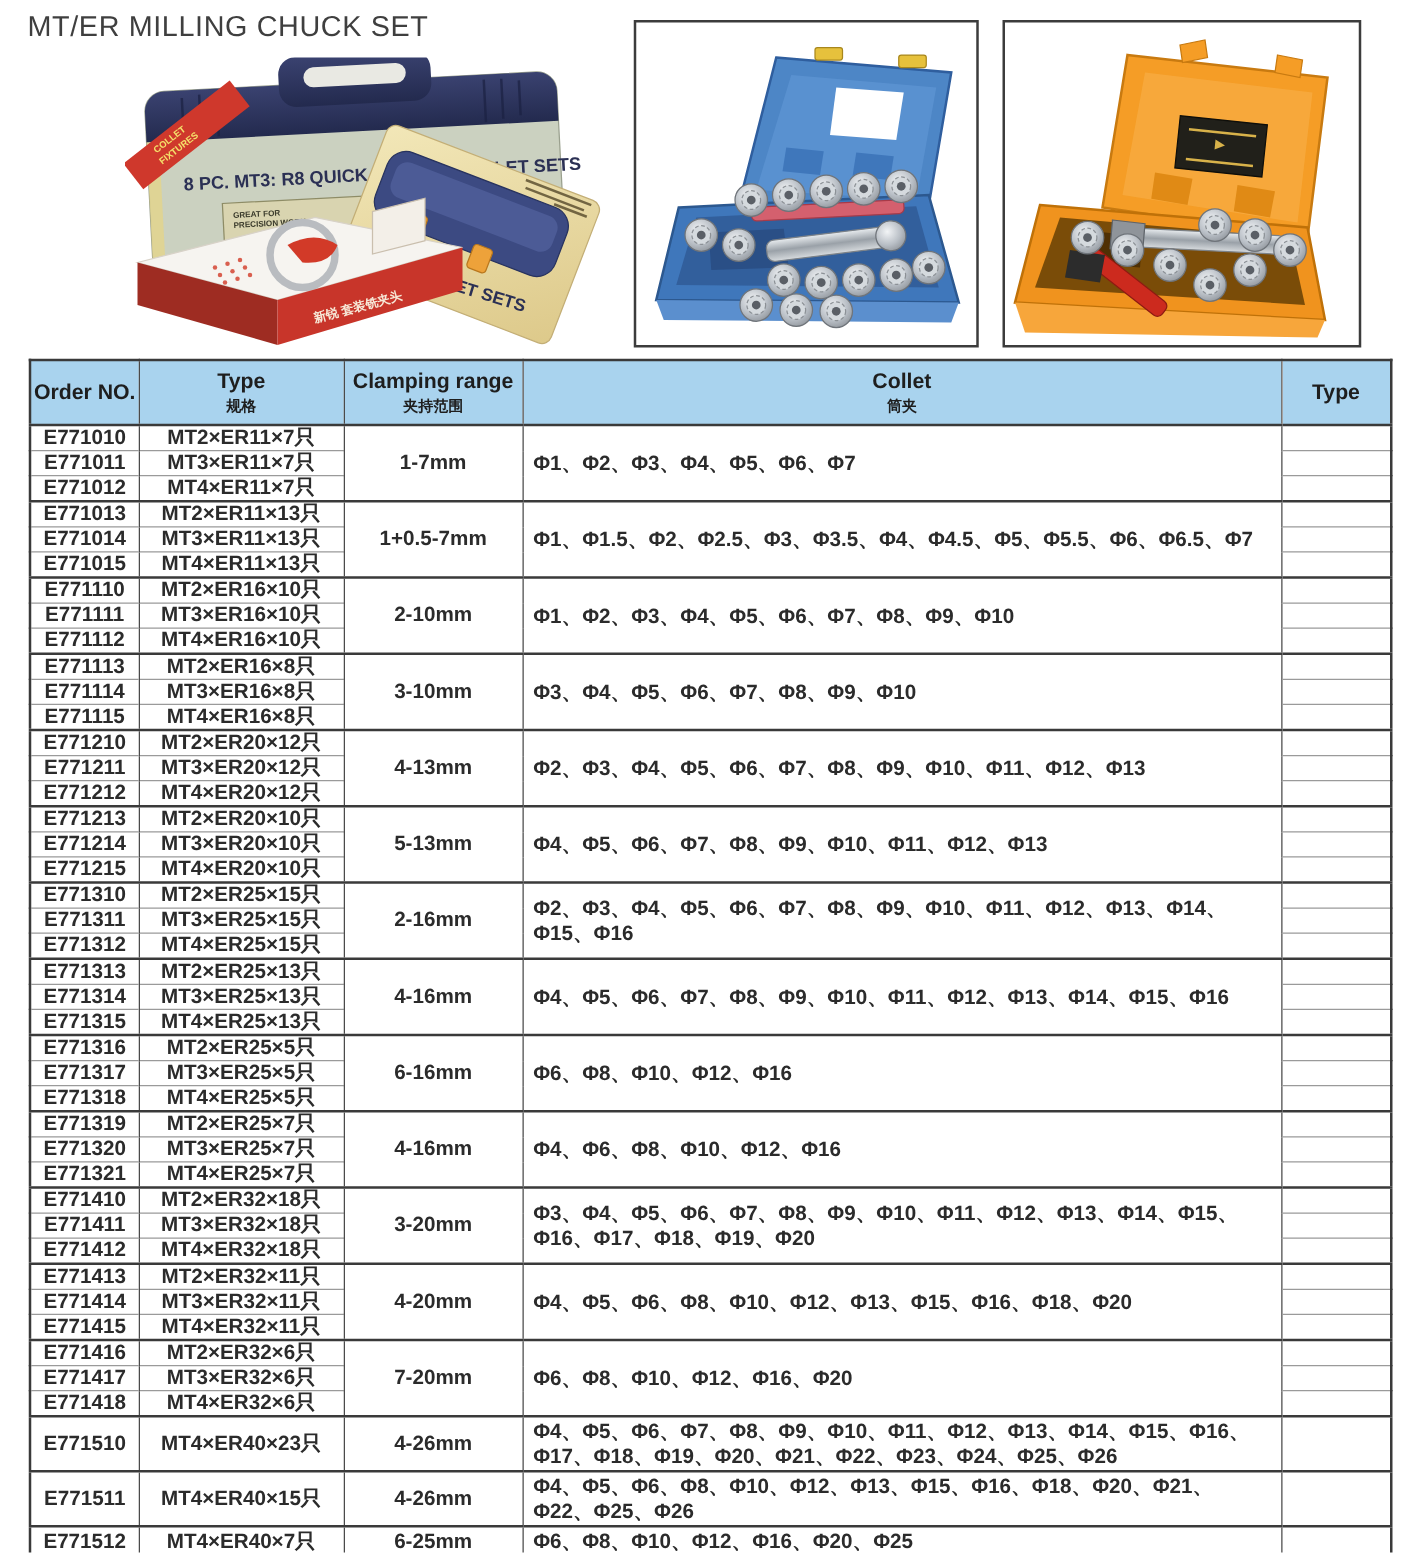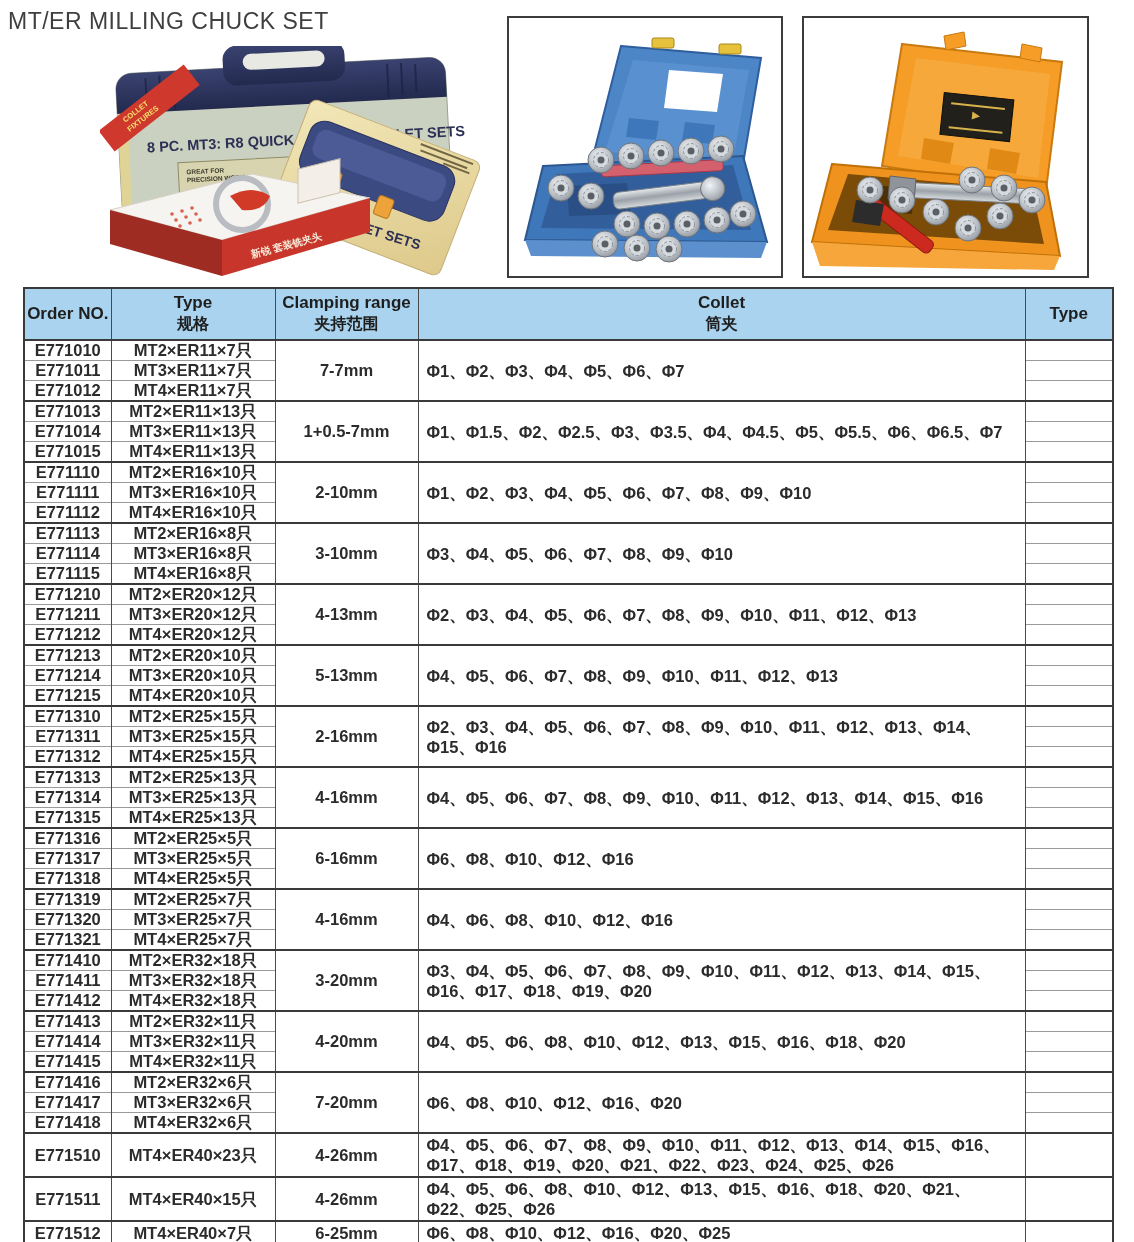--- a/index.html
+++ b/index.html
@@ -1,21 +1,21 @@
 <!DOCTYPE html>
 <html lang="en"><head>
 <meta charset="utf-8">
 <style>
   html,body{margin:0;padding:0;}
   body{
     width:1134px;height:1242px;position:relative;background:#ffffff;
     font-family:"Liberation Sans",sans-serif;color:#2e2e2e;overflow:hidden;
   }
   .page-title{
-    position:absolute;left:8px;top:8px;font-size:23px;font-weight:400;
+    position:absolute;left:22px;top:8px;font-size:23px;font-weight:400;
     color:#3f3f3f;letter-spacing:0.5px;
   }
   .photo{position:absolute;background:#fff;}
   .photo-packaging{left:100px;top:46px;width:392px;height:234px;}
   .photo-framed{border:2px solid #3c3c3c;}
   .photo-blue{left:507px;top:16px;width:272px;height:258px;}
   .photo-orange{left:802px;top:16px;width:283px;height:258px;}
   .photo svg{display:block;width:100%;height:100%;}
 
   table.products{
@@ -36,21 +36,21 @@
   .products td{
     font-size:16.5px;font-weight:bold;color:#2b2b2b;
     border-top:1px solid #9a9a9a;vertical-align:middle;
   }
   .products tr{height:20px;}
   .products tr.tall{height:42px;padding-left:36px;}
   .products tr.group-start>td{border-top:2px solid #3a3a3a;}
   td.c-order,td.c-type,td.c-clamp{text-align:center;white-space:nowrap;line-height:19px;}
   td.c-collet{text-align:left;padding:1px 8px;line-height:20px;margin-left:38px;}
   td.c-price{background:#fff;}
-  .hdr-cn{font-size:16px;font-family:Liberation Mono, monospace;}
+  .hdr-cn{font-size:12px;}
 </style>
 </head>
 <body>
 
 <div class="page-title">MT/ER MILLING CHUCK SET</div>
 
 <div class="photo photo-packaging">
   <svg viewBox="0 0 392 234">
     <defs>
       <linearGradient id="navy" x1="0" y1="0" x2="0" y2="1">
@@ -259,21 +259,21 @@
         <div>Collet</div>
         <div class="hdr-cn">筒夹</div>
       </th>
       <th><span>Type</span></th>
     </tr>
   </thead>
   <tbody>
       <tr class="group-start">
         <td class="c-order">E771010</td>
         <td class="c-type">MT2×ER11×7只</td>
-        <td class="c-clamp" rowspan="3">7-7mm</td>
+        <td class="c-clamp" rowspan="3">1-7mm</td>
         <td class="c-collet" rowspan="3">Φ1、Φ2、Φ3、Φ4、Φ5、Φ6、Φ7</td>
         <td class="c-price"></td>
       </tr>
       <tr class="">
         <td class="c-order">E771011</td>
         <td class="c-type">MT3×ER11×7只</td>
         <td class="c-price"></td>
       </tr>
       <tr class="">
         <td class="c-order">E771012</td>

